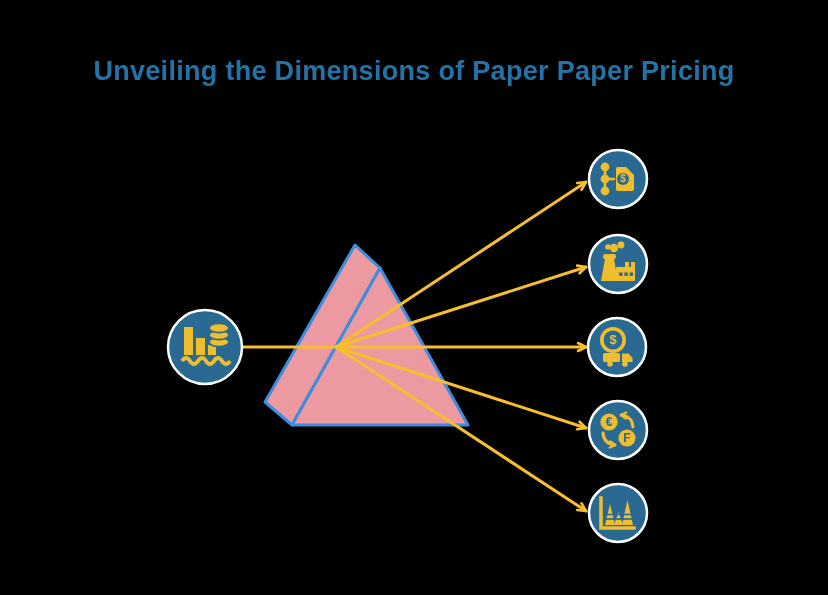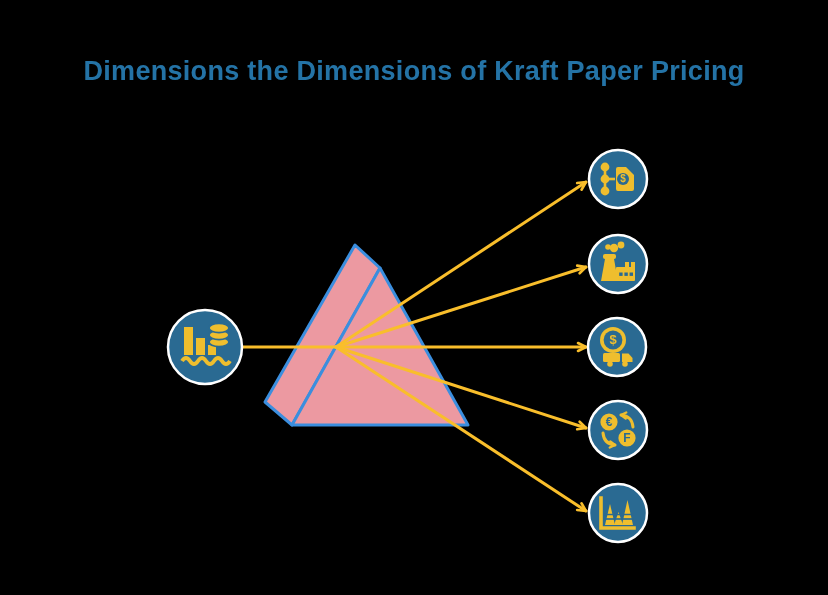--- a/index.html
+++ b/index.html
@@ -20,21 +20,21 @@
   .blue{fill:var(--node-fill);}
   .blue-stroke{stroke:var(--node-fill);fill:none;}
   .glyph{fill:var(--node-fill);font-family:"Liberation Sans",sans-serif;font-weight:bold;text-anchor:middle;}
   .glyph-gold{fill:var(--icon-gold);font-family:"Liberation Sans",sans-serif;font-weight:bold;text-anchor:middle;}
 </style>
 </head>
 <body>
 
 <div class="stage">
 
-  <div class="title">Dimensions the Dimensions of Kraft Paper Pricing</div>
+  <div class="title">Unveiling the Dimensions of Paper Paper Pricing</div>
 
   <svg class="diagram" width="828" height="595" viewBox="0 0 828 595">
     <defs>
       <marker id="beamArrow" markerUnits="userSpaceOnUse" markerWidth="16" markerHeight="16" refX="11" refY="7" orient="auto">
         <path d="M3,3 L11,7 L3,11" fill="none" stroke="var(--beam-gold)" stroke-width="2.6" stroke-linecap="round" stroke-linejoin="round"></path>
       </marker>
       <marker id="tinyArrow" markerUnits="userSpaceOnUse" markerWidth="12" markerHeight="12" refX="7" refY="5" orient="auto">
         <path d="M2,2 L7,5 L2,8" fill="none" stroke="var(--icon-gold)" stroke-width="2.4" stroke-linecap="round" stroke-linejoin="round"></path>
       </marker>
     </defs>

